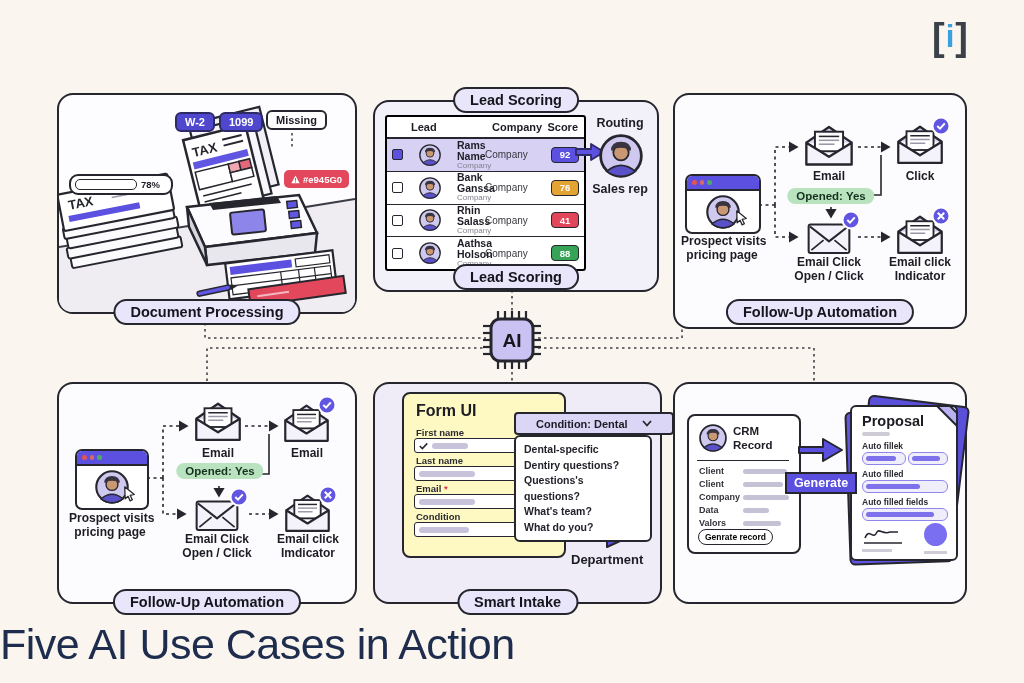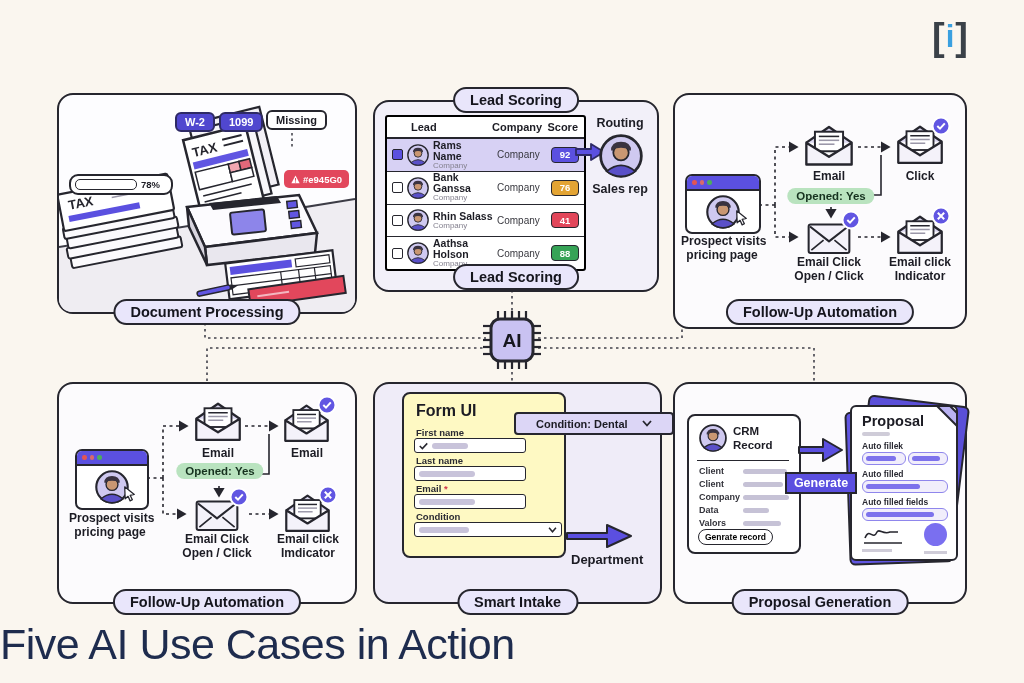--- a/index.html
+++ b/index.html
@@ -35,21 +35,21 @@
   .progress-track{flex:0 0 60px;height:9px;border:1.2px solid #26262e;border-radius:5px;background:#fff;overflow:hidden}
   .progress-fill{width:78%;height:100%;background:#5b50e0}
   .progress-text{font-size:9.5px;font-weight:bold}
   .error-badge{position:absolute;left:225px;top:75px;height:16px;background:#e2475c;border-radius:5px;color:#fff;font-size:9.5px;font-weight:bold;display:flex;align-items:center;gap:3px;padding:1px 7px}
   
   .ltable{position:absolute;left:10px;top:13px;width:197px;height:152px;background:#fff;border:2px solid #000000;border-radius:3px;display:flex;flex-direction:column}
   .lhead{display:flex;align-items:center;height:20px;border-bottom:2px solid #26262e;font-size:11px;font-weight:bold;padding:0 6px}
   .lhead .h-lead{margin-left:18px;flex:1}
   .lhead .h-comp{width:54px}
   .lhead .h-score{width:32px;text-align:right}
-  .lrow{display:flex;align-items:center;flex:1;border-bottom:1.5px solid #26262e;padding:0 5px;gap:4px}
+  .lrow{display:flex;align-items:center;flex:1;border-bottom:1.5px solid #26262e;padding:0 5px;gap:16px}
   .lrow:last-child{border-bottom:none}
   .lrow.hl{background:#d7d1f4}
   .cb{width:9px;height:9px;border:1.7px solid #26262e;border-radius:2px;background:#fff;flex:0 0 auto}
   .cb.on{background:#5b50e0}
   .rav{width:22px;height:22px;flex:0 0 auto}
   .lname{flex:1;display:flex;flex-direction:column;line-height:1.05;min-width:0}
   .nm{font-size:10.5px;font-weight:bold}
   .sub{font-size:8px;color:#84818f}
   .lcomp{width:50px;font-size:10px;color:#38383f}
   .score{width:26px;height:14px;border-radius:4px;border:1.5px solid #26262e;color:#fff;font-size:9.5px;font-weight:bold;display:flex;align-items:center;justify-content:center}
@@ -502,20 +502,27 @@
       <svg class="fchev" width="9" height="6" viewBox="0 0 10 7">
           <path d="M1 1 L5 5.5 L9 1" stroke="#26262e" stroke-width="1.8" fill="none"></path>
         </svg>
     </div>
   </div>
   <div class="dropdown">
     <span>Condition: Dental</span>
     <svg style="margin-left:auto" width="10" height="7" viewBox="0 0 10 7">
         <path d="M1 1 L5 5.5 L9 1" stroke="#26262e" stroke-width="1.8" fill="none"></path>
       </svg>
+  </div>
+  <div class="popup">
+    <div>Dental-specific</div>
+    <div>Dentiry questions?</div>
+    <div>Questions's questions?</div>
+    <div>What's team?</div>
+    <div>What do you?</div>
   </div>
   <svg class="dept-arrow" width="70" height="28" viewBox="0 0 70 28">
     <path d="M2 11 H42 V3 L66 14 L42 25 V17 H2 Z" fill="#5b4fe0" stroke="#26262e" stroke-width="2" stroke-linejoin="round"></path>
   </svg>
   <span class="dept-label">Department</span>
   <span class="pill bot">Smart Intake</span>
 </div>
 
 <div class="panel" id="p-prop">
   <div class="crm-card">
@@ -579,21 +586,20 @@
         </span>
       <svg class="sig" width="44" height="22" viewBox="0 0 44 22">
         <path d="M3 13 C7 2,11 16,15 7 C17 3,21 10,28 7 L36 7" stroke="#26262e" stroke-width="1.6" fill="none"></path>
         <line x1="2" y1="18" x2="40" y2="18" stroke="#26262e" stroke-width="1.6"></line>
       </svg>
       <span class="seal"></span>
       <span class="sig-bar"></span>
       <span class="seal-bar"></span>
     </div>
   </div>
-  <span class="pill bot">Proposal Generation</span>
 </div>
 
 <svg id="ai-chip" width="58" height="58" viewBox="0 0 58 58">
   <g stroke="#26262e" stroke-width="2.2">
     <line x1="15" y1="0" x2="15" y2="8"></line>
       <line x1="22" y1="0" x2="22" y2="8"></line>
       <line x1="29" y1="0" x2="29" y2="8"></line>
       <line x1="36" y1="0" x2="36" y2="8"></line>
       <line x1="43" y1="0" x2="43" y2="8"></line>
     <line x1="15" y1="50" x2="15" y2="58"></line>

